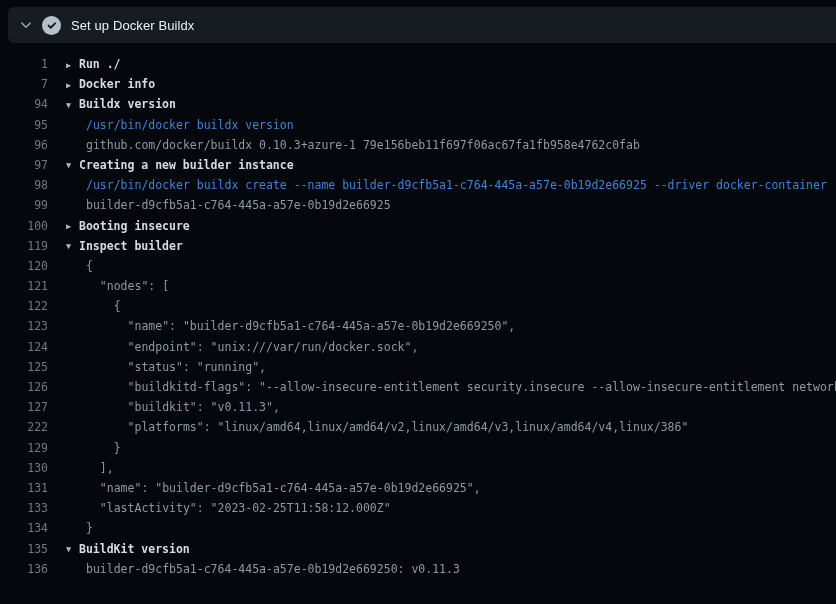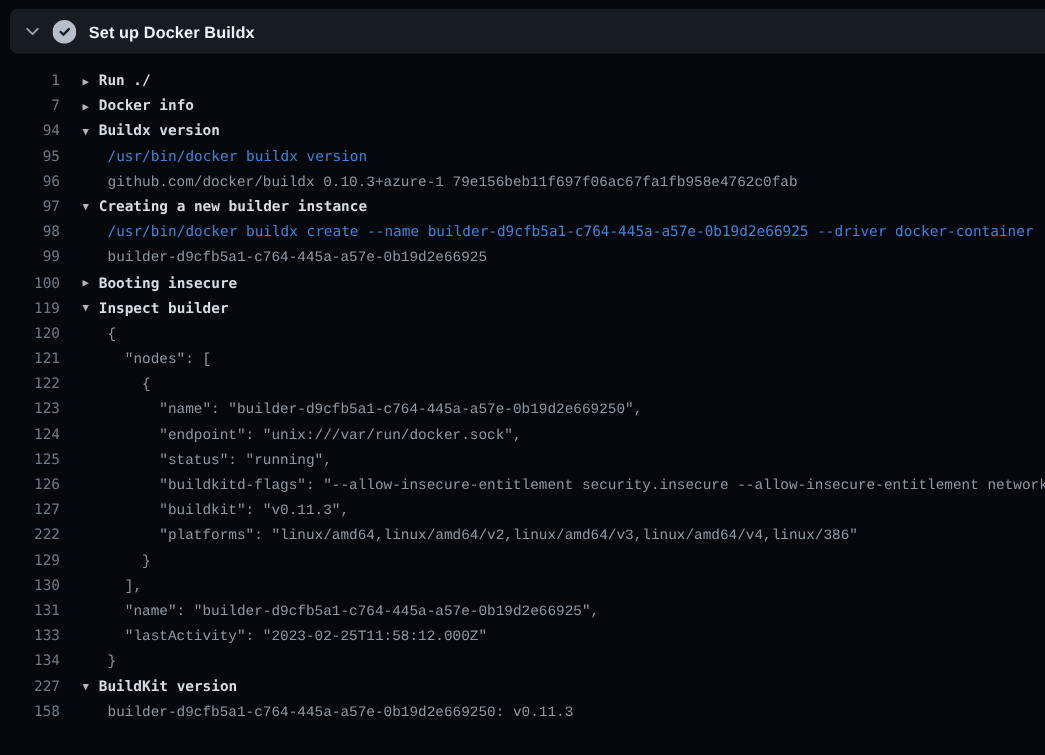--- a/index.html
+++ b/index.html
@@ -21,21 +21,21 @@
     display: flex;
     align-items: center;
     cursor: pointer;
   }
   .chev { margin-left: 11px; display: flex; align-items: center; }
   .status { margin-left: 9px; display: flex; align-items: center; }
   .step-title {
     margin-left: 10px;
     color: #ecf2f8;
     font-size: 13px;
-    font-weight: 700;
+    font-weight: 400;
     letter-spacing: 0.1px;
   }
 
   
   .log {
     position: absolute;
     left: 0; top: 43px;
     width: 836px;
     padding-top: 11px;
     font-family: "DejaVu Sans Mono", "Liberation Mono", monospace;
@@ -60,21 +60,21 @@
   .tri {
     display: inline-block;
     width: 13px;
     font-size: 8.5px;
     color: #aeb8c2;
     vertical-align: 0.5px;
   }
   .content .body { padding-left: 38px; text-align: center; }
   .group .txt   { color: #d4dce4; font-weight: bold; }
   .command .txt { color: #3f83da; }
-  .output .txt  { color: #8e99a4; font-family: Liberation Mono, monospace; }
+  .output .txt  { color: #8e99a4; }
 </style>
 </head>
 <body>
 
 <div class="wrap">
 
   <div class="step-header">
     <span class="chev">
       <svg width="14" height="14" viewBox="0 0 16 16">
         <path d="M3.2 5.8 8 10.6l4.8-4.8" fill="none" stroke="#9aa4ae" stroke-width="1.7" stroke-linecap="round" stroke-linejoin="round"></path>
@@ -107,17 +107,17 @@
       <div class="row output content"><span class="num">124</span><span class="body"><span class="txt">      "endpoint": "unix:///var/run/docker.sock",</span></span></div>
       <div class="row output content"><span class="num">125</span><span class="body"><span class="txt">      "status": "running",</span></span></div>
       <div class="row output content"><span class="num">126</span><span class="body"><span class="txt">      "buildkitd-flags": "--allow-insecure-entitlement security.insecure --allow-insecure-entitlement network</span></span></div>
       <div class="row output content"><span class="num">127</span><span class="body"><span class="txt">      "buildkit": "v0.11.3",</span></span></div>
       <div class="row output content"><span class="num">222</span><span class="body"><span class="txt">      "platforms": "linux/amd64,linux/amd64/v2,linux/amd64/v3,linux/amd64/v4,linux/386"</span></span></div>
       <div class="row output content"><span class="num">129</span><span class="body"><span class="txt">    }</span></span></div>
       <div class="row output content"><span class="num">130</span><span class="body"><span class="txt">  ],</span></span></div>
       <div class="row output content"><span class="num">131</span><span class="body"><span class="txt">  "name": "builder-d9cfb5a1-c764-445a-a57e-0b19d2e66925",</span></span></div>
       <div class="row output content"><span class="num">133</span><span class="body"><span class="txt">  "lastActivity": "2023-02-25T11:58:12.000Z"</span></span></div>
       <div class="row output content"><span class="num">134</span><span class="body"><span class="txt">}</span></span></div>
-      <div class="row group"><span class="num">227</span><span class="body"><span class="tri">▼</span><span class="txt">BuildKit version</span></span></div>
-      <div class="row output content"><span class="num">158</span><span class="body"><span class="txt">builder-d9cfb5a1-c764-445a-a57e-0b19d2e669250: v0.11.3</span></span></div>
+      <div class="row group"><span class="num">135</span><span class="body"><span class="tri">▼</span><span class="txt">BuildKit version</span></span></div>
+      <div class="row output content"><span class="num">136</span><span class="body"><span class="txt">builder-d9cfb5a1-c764-445a-a57e-0b19d2e669250: v0.11.3</span></span></div>
     </div>
 
 </div>
 
 </body></html>

